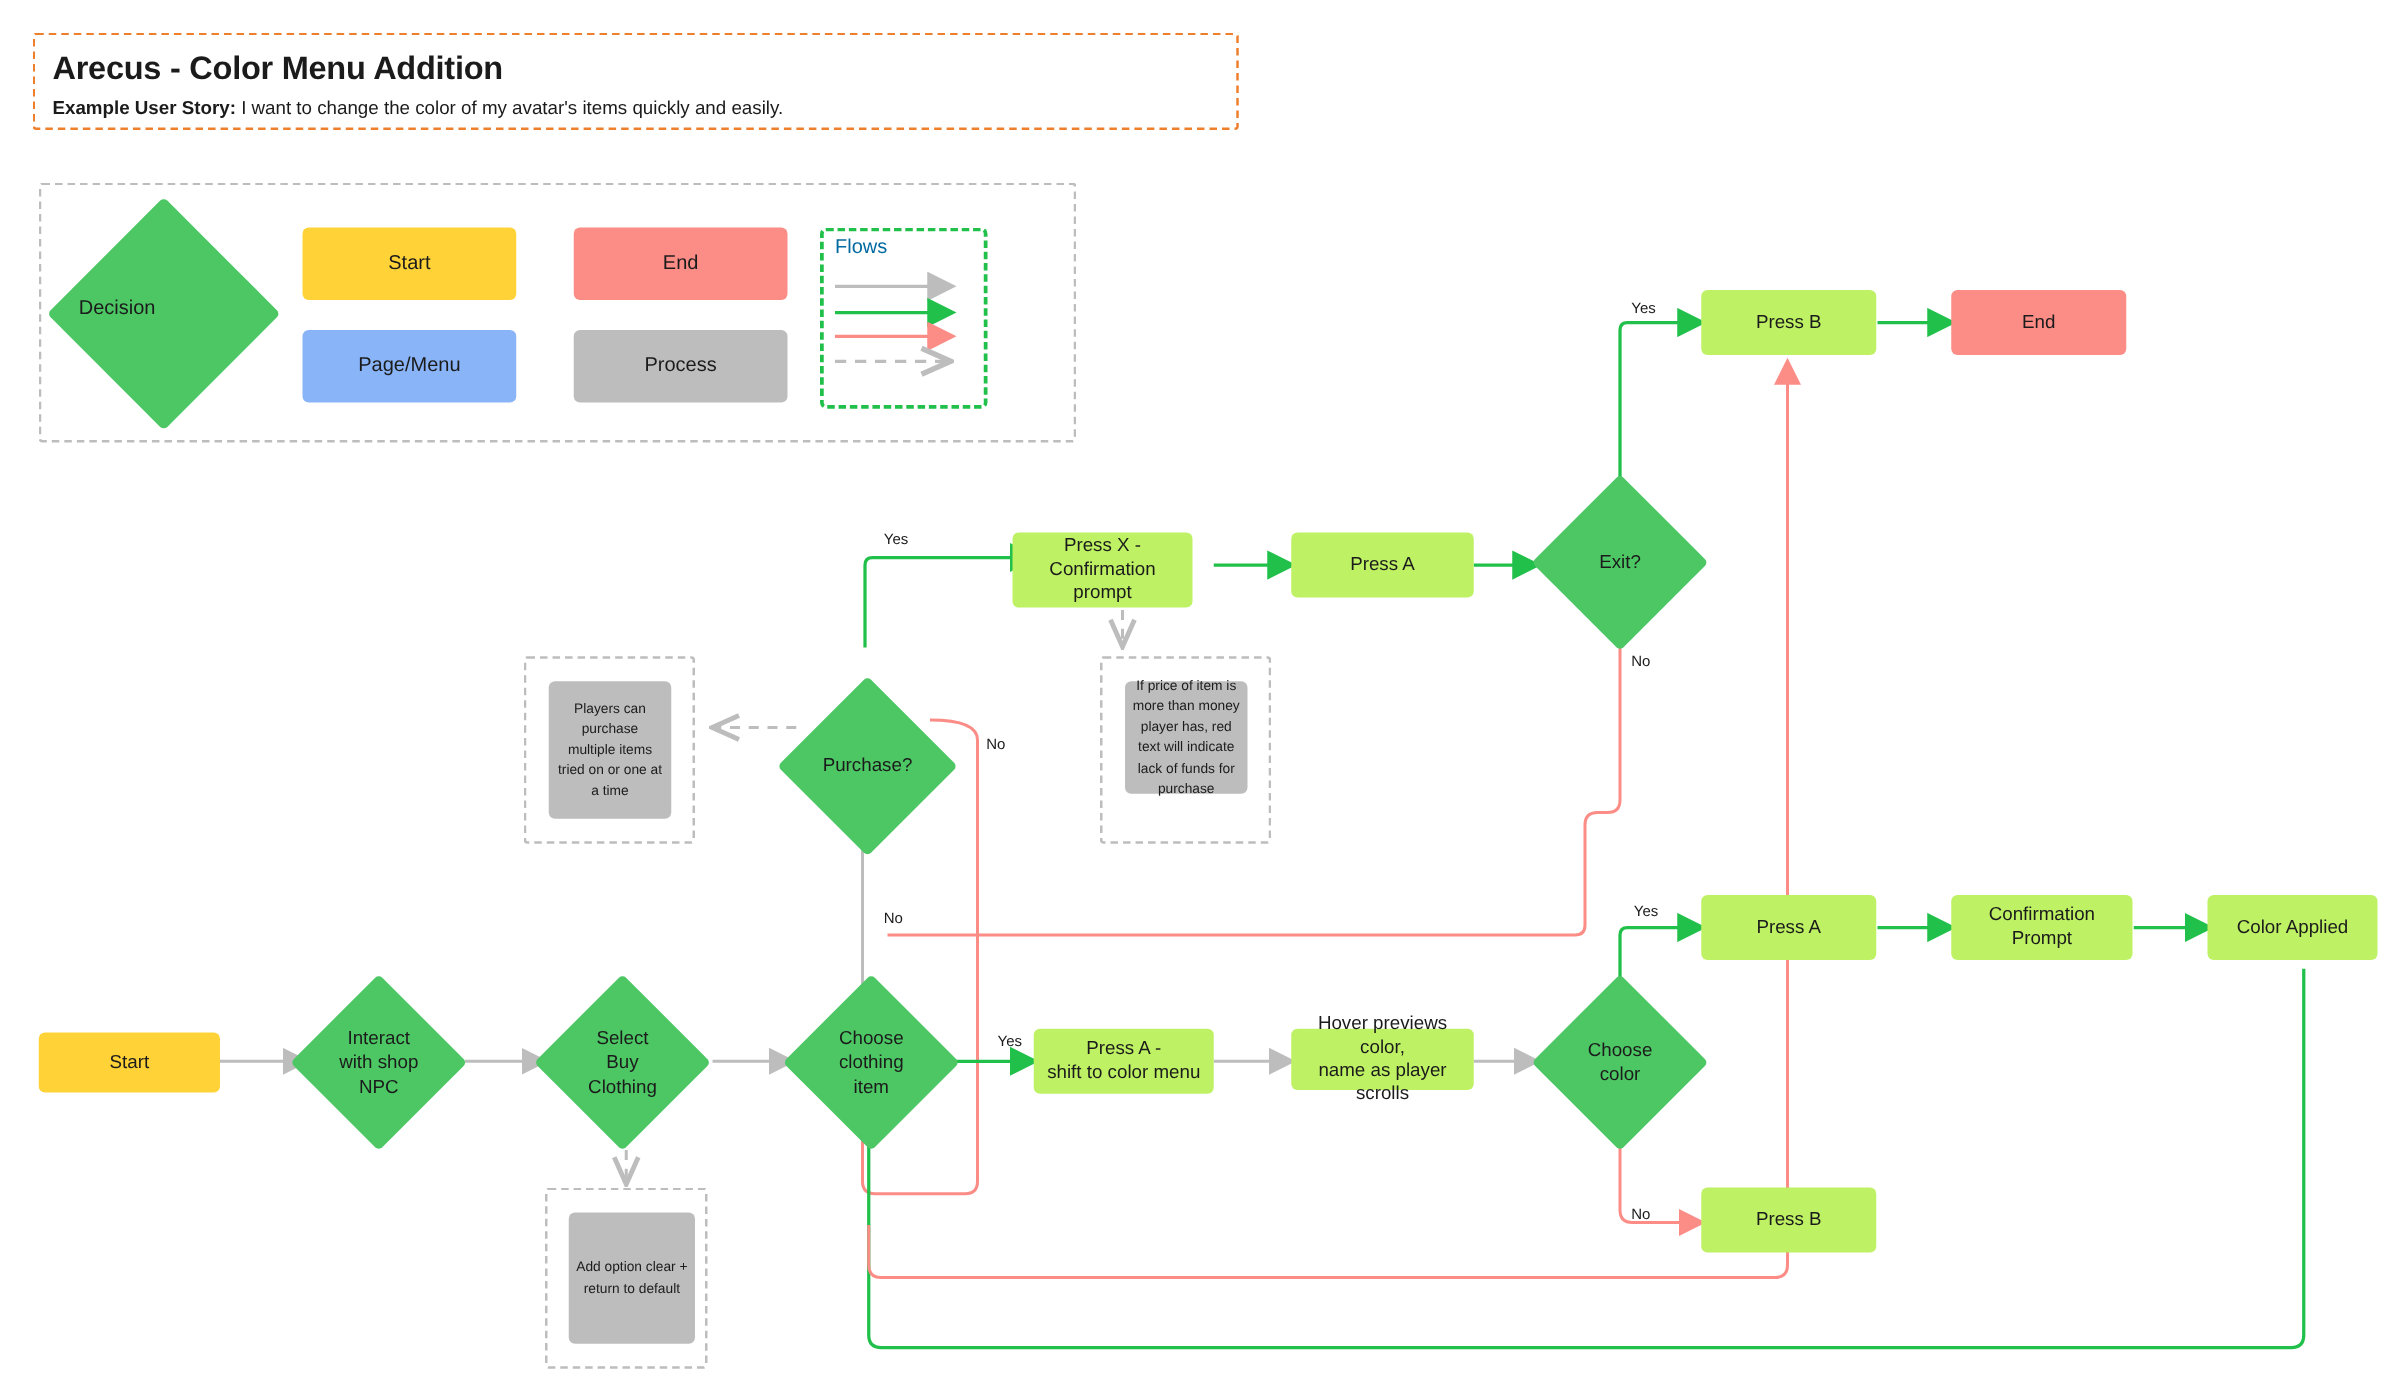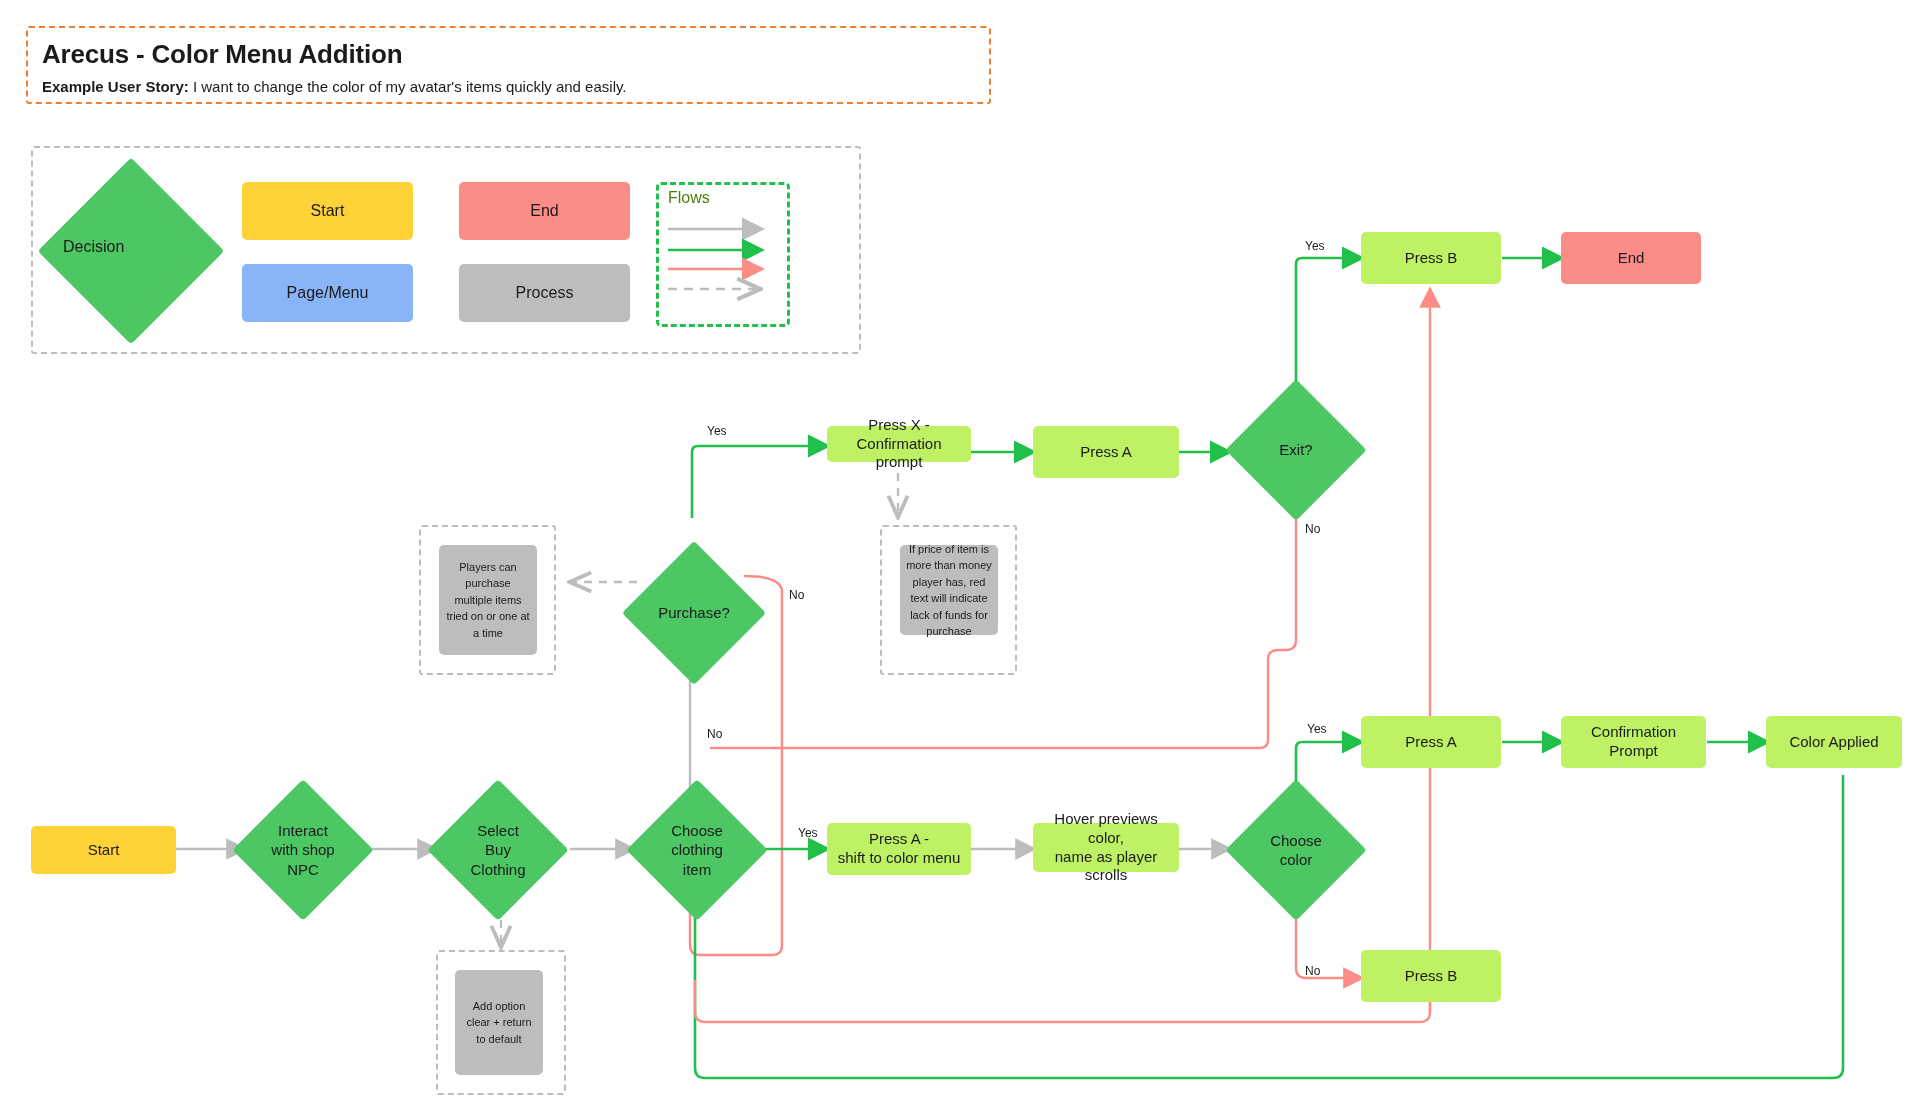--- a/index.html
+++ b/index.html
@@ -36,21 +36,21 @@
   }
   .lbox.start{left:242px;top:182px;width:171px;height:58px;background:#FFD338;}
   .lbox.pagemenu{left:242px;top:264px;width:171px;height:58px;background:#8AB4F8;}
   .lbox.end{left:459px;top:182px;width:171px;height:58px;background:#FB8C86;}
   .lbox.process{left:459px;top:264px;width:171px;height:58px;background:#BDBDBD;}
 
   .flows-box{
     position:absolute;left:656px;top:182px;width:134px;height:145px;
     border:3px dashed #21c04a;border-radius:5px;box-sizing:border-box;
   }
-  .flows-title{position:absolute;left:668px;top:189px;font-size:16px;color:#4d7c0f;}
+  .flows-title{position:absolute;left:668px;top:189px;font-size:16px;color:#0369a1;}
 
   
   .node{
     position:absolute;border-radius:5px;display:flex;align-items:center;
     justify-content:center;text-align:center;font-size:15px;color:#1b1b1b;
     line-height:1.25;box-sizing:border-box;padding:2px 6px;
   }
   .node.blue{background:#bef264;}
   .node.yellow{background:#FFD338;}
   .node.red{background:#FB8C86;}
@@ -203,42 +203,42 @@
     <div class="dia-shape"></div>
     <div class="dia-label" style="white-space:pre-line;">Choose
 color</div>
   </div>
 
   <div class="dia-wrap" style="left:643px;top:562px;width:102px;height:102px;">
     <div class="dia-shape"></div>
     <div class="dia-label">Purchase?</div>
   </div>
 
-  <div class="node blue" style="left: 827px; top: 426px; width: 144px; height: 36px; white-space: pre-line;">Press X -
+  <div class="node blue" style="left: 810px; top: 426px; width: 144px; height: 60px; white-space: pre-line;">Press X -
 Confirmation prompt</div>
 
   <div class="node blue" style="left:1033px;top:426px;width:146px;height:52px;">Press A</div>
 
   <div class="dia-wrap" style="left:1246px;top:400px;width:100px;height:100px;">
     <div class="dia-shape"></div>
     <div class="dia-label">Exit?</div>
   </div>
 
   <div class="node blue" style="left:1361px;top:232px;width:140px;height:52px;">Press B</div>
   <div class="node red" style="left:1561px;top:232px;width:140px;height:52px;">End</div>
 
   <div class="node blue" style="left:1361px;top:716px;width:140px;height:52px;">Press A</div>
   <div class="node blue" style="left:1561px;top:716px;width:145px;height:52px;">Confirmation Prompt</div>
   <div class="node blue" style="left:1766px;top:716px;width:136px;height:52px;">Color Applied</div>
 
   <div class="node blue" style="left:1361px;top:950px;width:140px;height:52px;">Press B</div>
 
   <div class="node gray" style="left:439px;top:545px;width:98px;height:110px;">Players can purchase multiple items tried on or one at a time</div>
   <div class="node gray" style="left:900px;top:545px;width:98px;height:90px;">If price of item is more than money player has, red text will indicate lack of funds for purchase</div>
-  <div class="node gray" style="left:455px;top:970px;width:88px;height:105px;">Add option clear + return to default</div>
+  <div class="node gray" style="left:455px;top:970px;width:101px;height:105px;">Add option clear + return to default</div>
 
   <div class="elabel" style="left:707px;top:424px;">Yes</div>
   <div class="elabel" style="left:789px;top:588px;">No</div>
   <div class="elabel" style="left:707px;top:727px;">No</div>
   <div class="elabel" style="left:798px;top:826px;">Yes</div>
   <div class="elabel" style="left:1305px;top:239px;">Yes</div>
   <div class="elabel" style="left:1305px;top:522px;">No</div>
   <div class="elabel" style="left:1307px;top:722px;">Yes</div>
   <div class="elabel" style="left:1305px;top:964px;">No</div>
 

